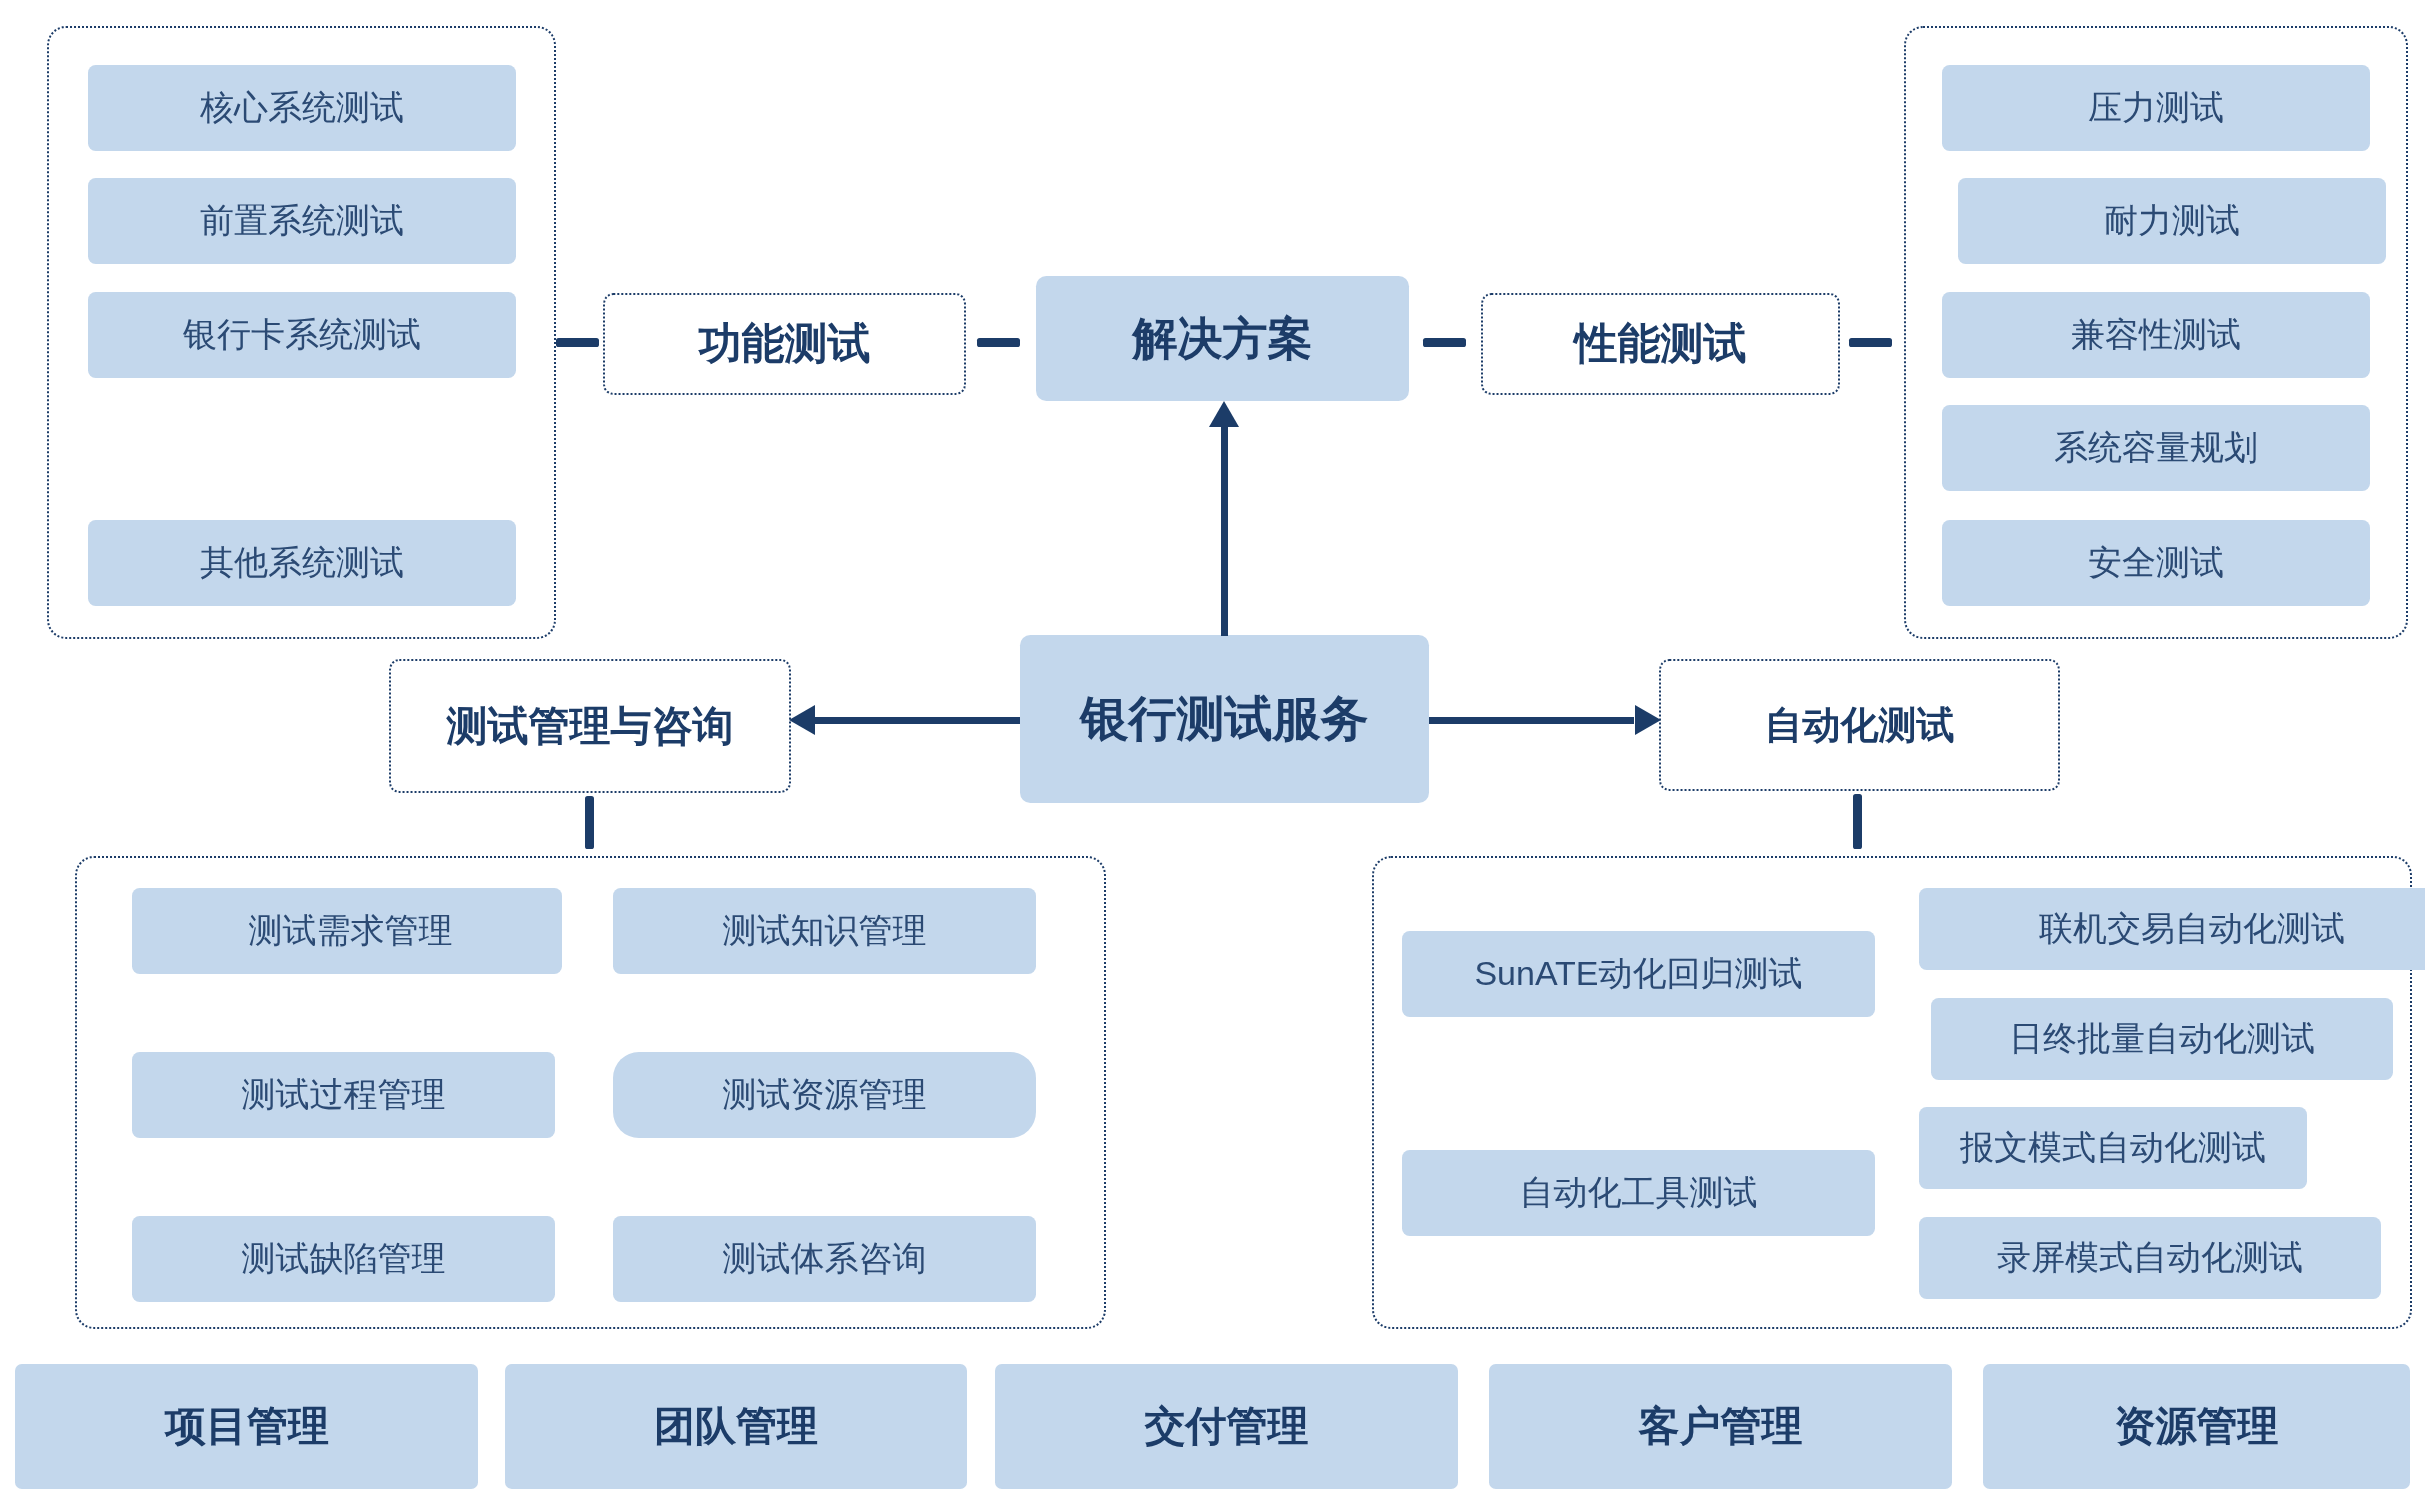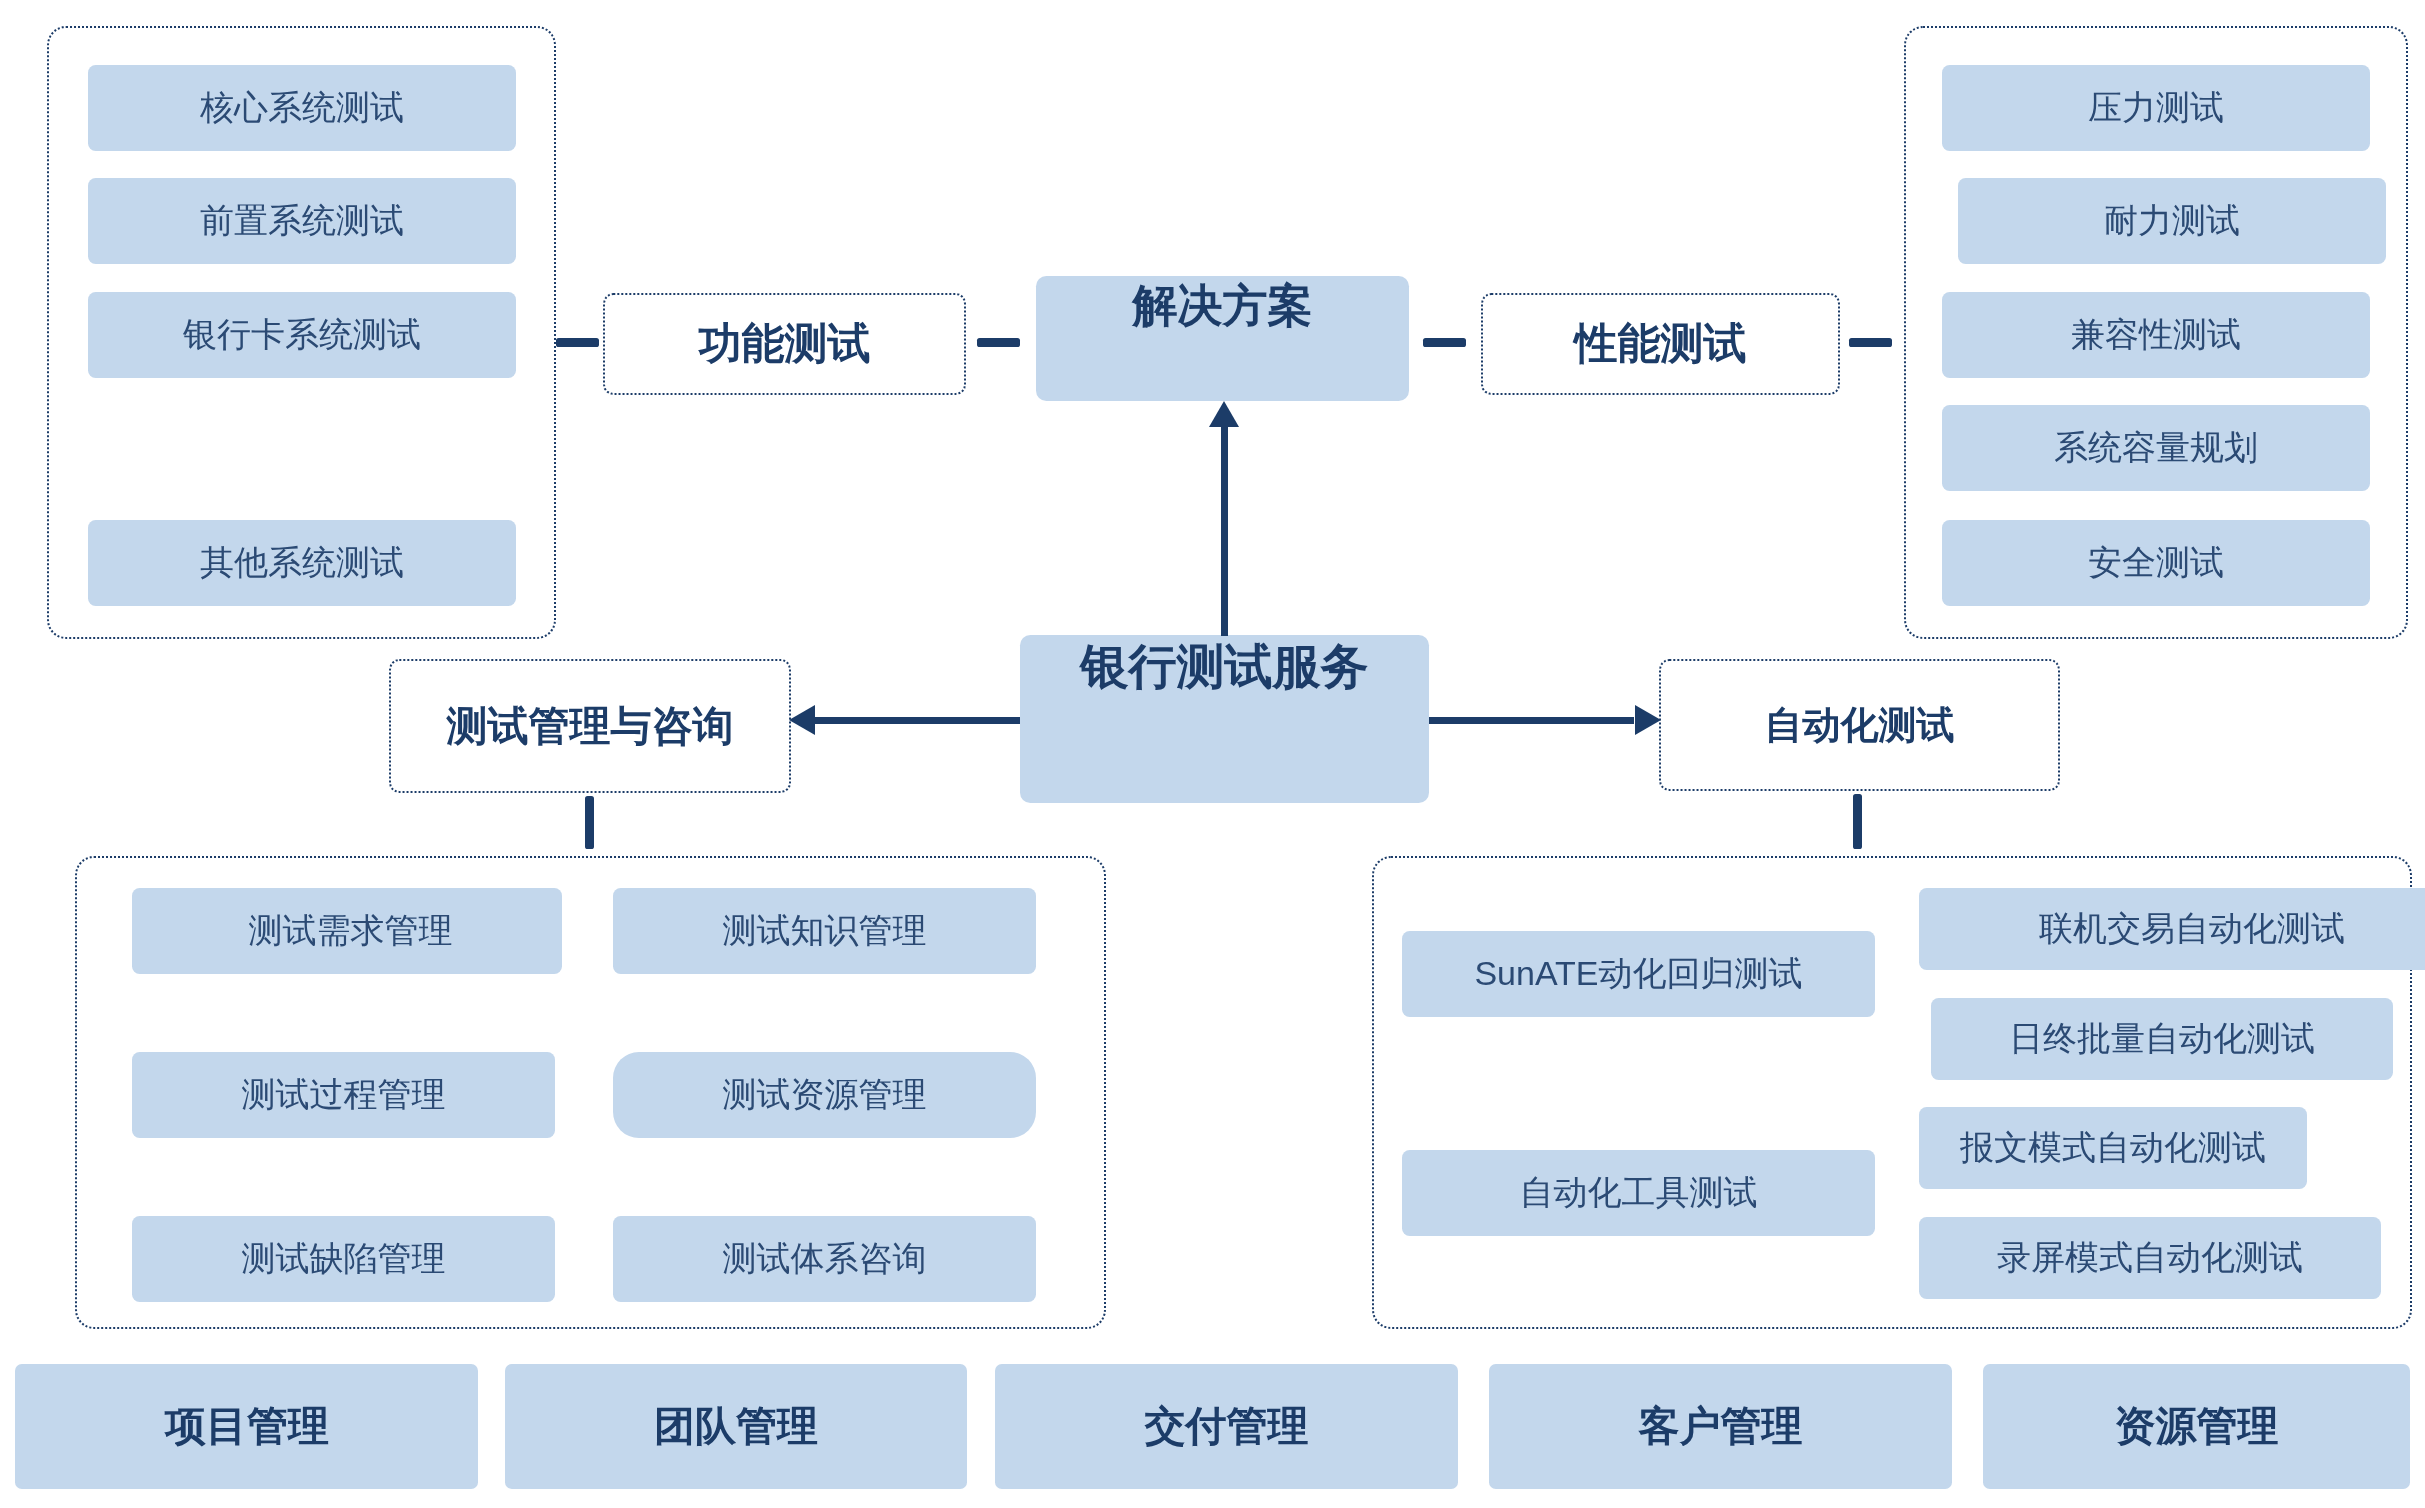--- a/index.html
+++ b/index.html
@@ -35,20 +35,21 @@
     font-weight: 500;
     color: var(--navy-soft);
     text-align: center;
     white-space: nowrap;
   }
   .hub-solid {
     position: absolute;
     background: var(--fill);
     border-radius: 10.3px;
     display: flex;
+    align-items: center;
     justify-content: center;
     font-weight: bold;
     color: var(--navy);
     white-space: nowrap;
   }
   .hub-dotted {
     position: absolute;
     border: 2.6px dotted var(--navy);
     border-radius: 10.3px;
     background: #ffffff;

